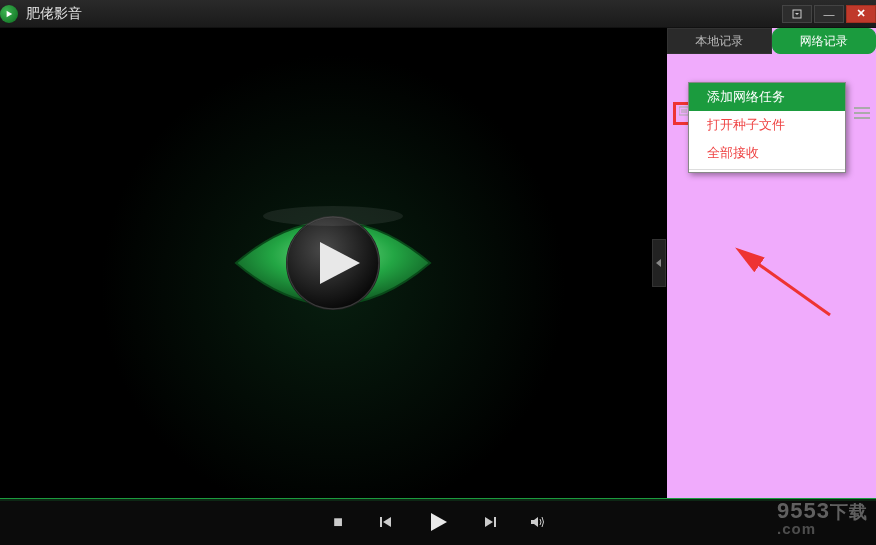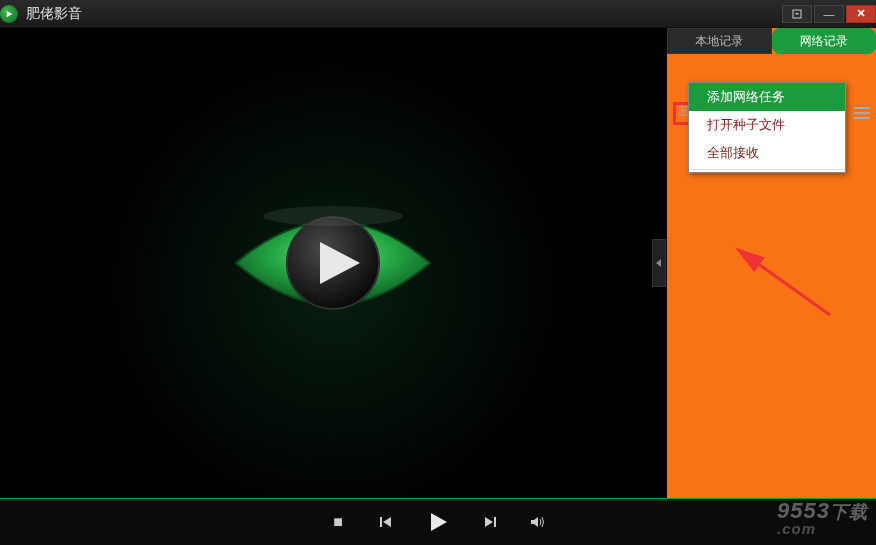--- a/index.html
+++ b/index.html
@@ -66,21 +66,21 @@
       width: 14px; height: 48px;
       background: #222;
       border: 1px solid #333;
       display: flex; align-items: center; justify-content: center;
       color: #888; font-size: 10px;
       cursor: pointer;
     }
     
     .sidebar {
       width: 210px;
-      background: #f97316;
+      background: #f0abfc;
       border-left: 1px solid #000;
       display: flex; flex-direction: column; gap: 45px;
     }
     .tabrow {
       display: flex; height: 26px;
     }
     .tab {
       flex: 1;
       display: flex; align-items: center; justify-content: center;
       font-size: 12px;
@@ -112,21 +112,21 @@
       top: 82px; left: 688px;
       width: 158px;
       background: #fff;
       border: 1px solid #888;
       box-shadow: 2px 2px 6px rgba(0,0,0,0.4);
       z-index: 10;
       font-size: 13px;
     }
     .ctx-item {
       padding: 5px 18px;
-      color: #7f1d1d;
+      color: #ef4444;
       cursor: pointer;
       border-bottom: none;
     }
     .ctx-item.hl { background: #1b9b3e; color: #fff; }
     .ctx-sep { height: 1px; background: #ddd; margin: 2px 0; }
     .ctx-item.boxed { outline: 3px solid #e33; outline-offset: -1px; }
     
     .arrow-svg { position: absolute; top: 245px; left: 710px; z-index: 20; pointer-events: none; }
     
     .controls {
@@ -154,21 +154,20 @@
     .ctrl-btn.play-main {
       width: 28px; height: 28px;
     }
     
     .watermark {
       position: absolute;
       right: 8px; bottom: 8px;
       color: #6a6a6a;
       font-size: 22px;
       font-weight: bold;
-      font-style: italic;
       letter-spacing: 1px;
       opacity: 0.9;
       z-index: 30;
     }
   </style>
 </head>
 <body>
 
 <div class="titlebar">
   <div class="logo-icon">

